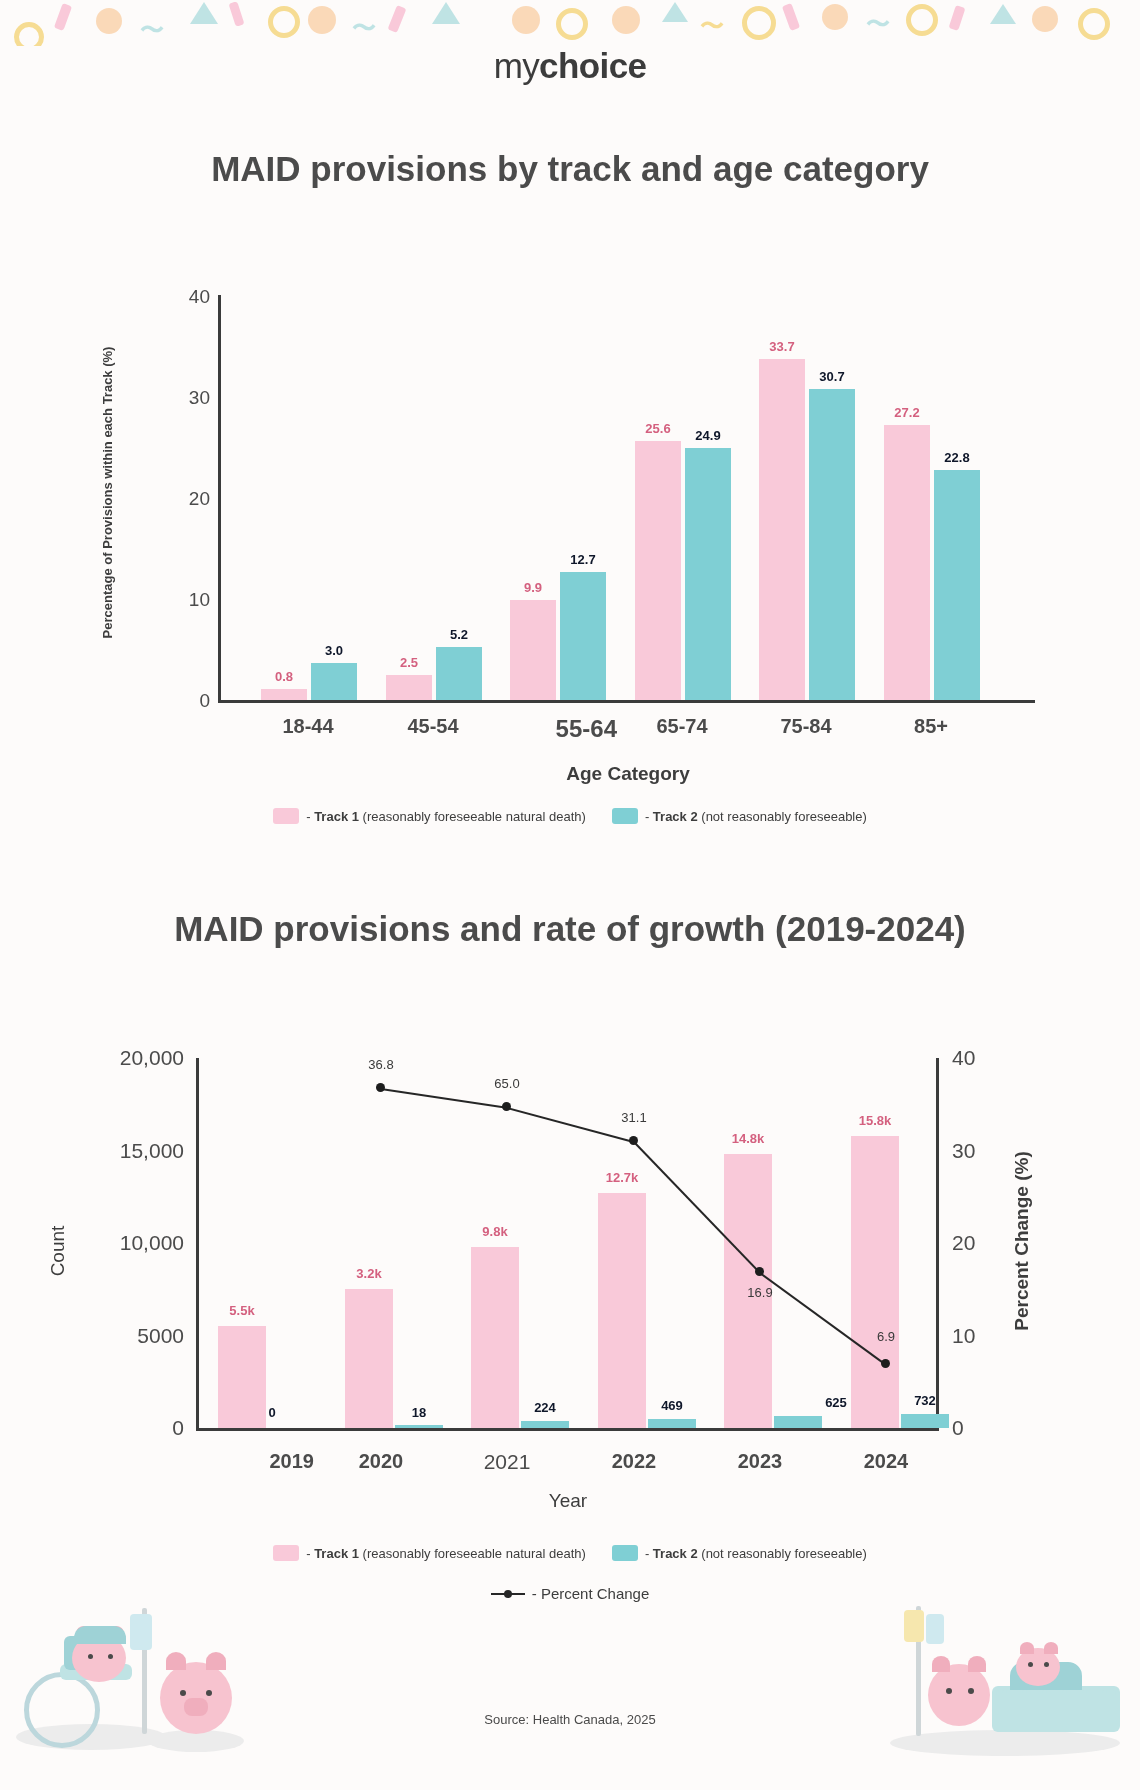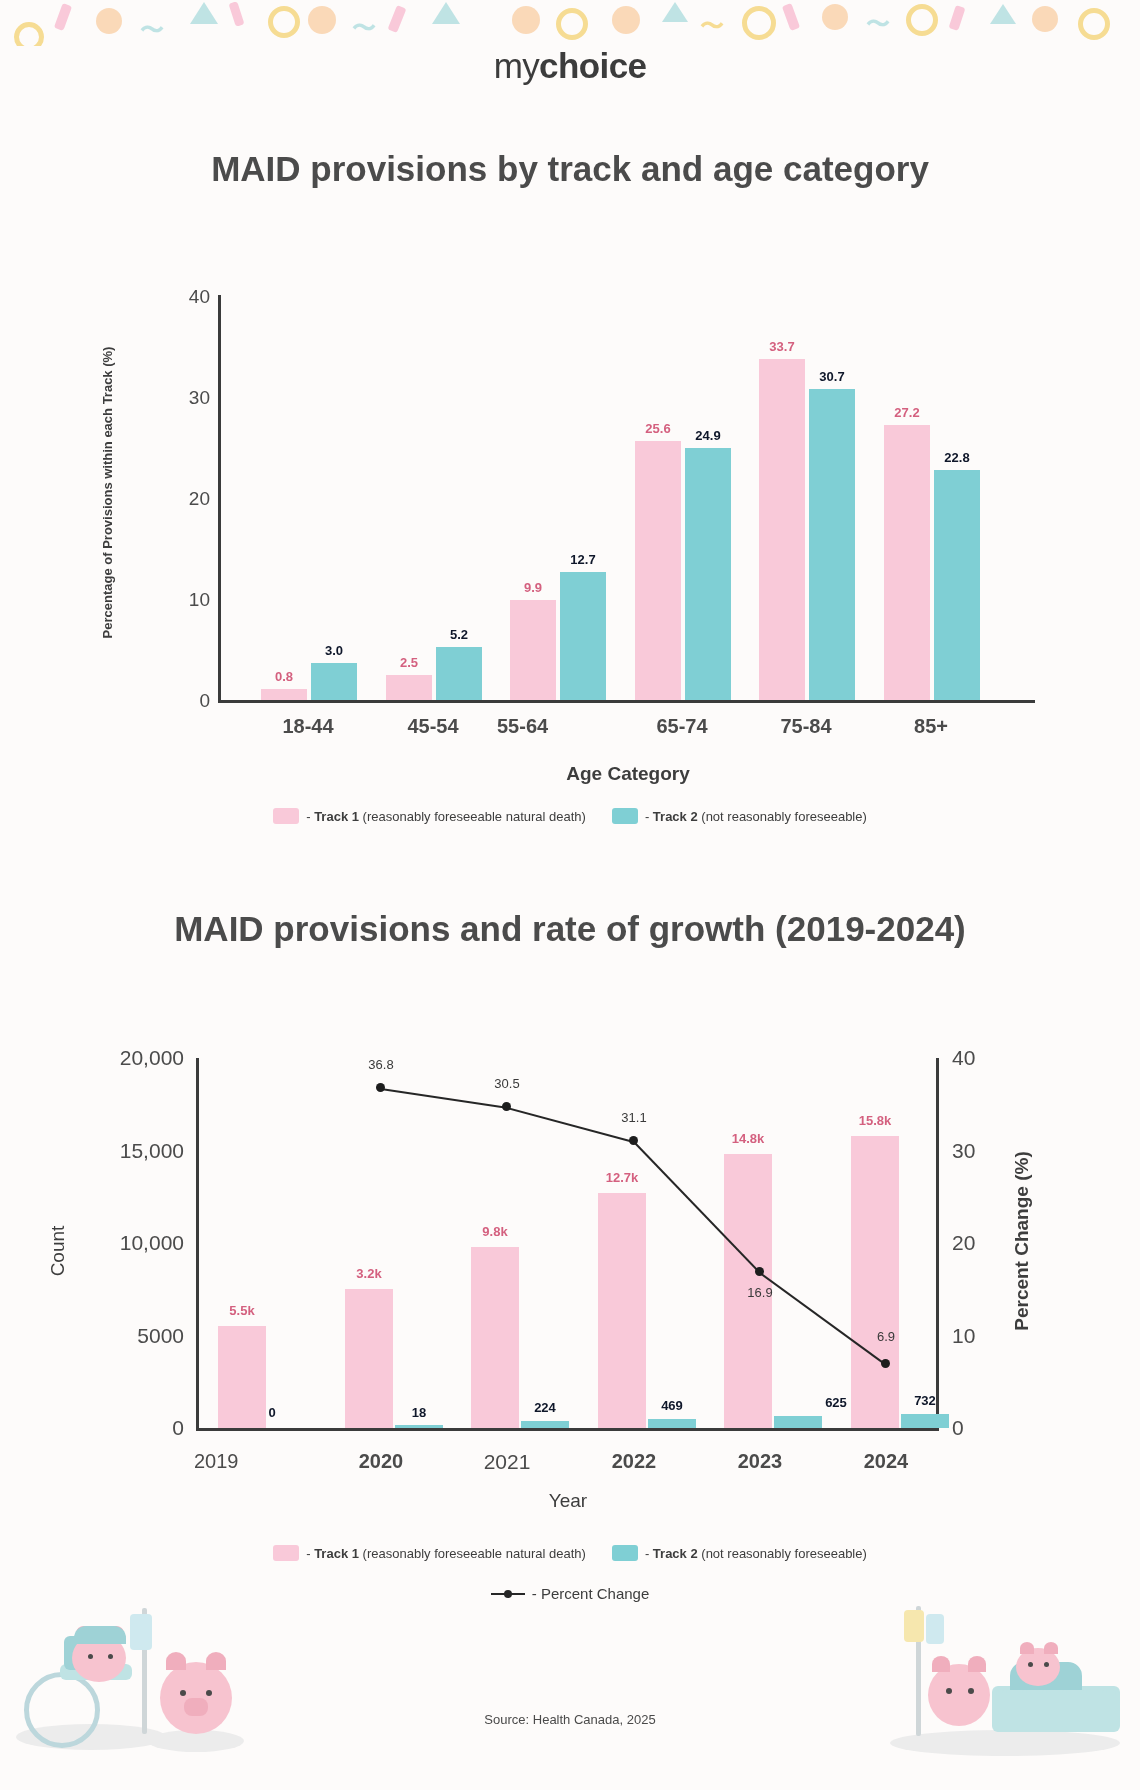--- a/index.html
+++ b/index.html
@@ -142,21 +142,21 @@
   <div class="bar-label lbl-t1" style="left:759px;top:339px;width:46px;">33.7</div>
   <div class="bar-label lbl-t2" style="left:809px;top:369px;width:46px;">30.7</div>
 
   <div class="bar t1" style="left:884px;top:425px;width:46px;height:275px;"></div>
   <div class="bar t2" style="left:934px;top:470px;width:46px;height:230px;"></div>
   <div class="bar-label lbl-t1" style="left:884px;top:405px;width:46px;">27.2</div>
   <div class="bar-label lbl-t2" style="left:934px;top:450px;width:46px;">22.8</div>
 
   <div class="tick-label" style="left:248px;top:715px;width:120px;text-align:center;font-size:20px;font-weight:700;">18-44</div>
   <div class="tick-label" style="left:373px;top:715px;width:120px;text-align:center;font-size:20px;font-weight:700;">45-54</div>
-  <div class="tick-label" style="left:497px;top:715px;width:120px;text-align:left;font-size:20px;font-weight:700;">55-64</div>
+  <div class="tick-label" style="left:497px;top:715px;width:120px;text-align:right;font-size:24px;font-weight:700;">55-64</div>
   <div class="tick-label" style="left:622px;top:715px;width:120px;text-align:center;font-size:20px;font-weight:700;">65-74</div>
   <div class="tick-label" style="left:746px;top:715px;width:120px;text-align:center;font-size:20px;font-weight:700;">75-84</div>
   <div class="tick-label" style="left:871px;top:715px;width:120px;text-align:center;font-size:20px;font-weight:700;">85+</div>
 
   <div class="legend-row" style="top:808px;">
     <div class="legend-item">
       <span class="swatch sw1"></span>
       <span>- <span class="legend-strong">Track 1</span> <span>(reasonably foreseeable natural death)</span></span>
     </div>
     <div class="legend-item">
@@ -224,26 +224,26 @@
   <div class="gline" style="left:634px;top:1141px;width:182.0px;transform:rotate(46.1deg);"></div>
   <div class="gline" style="left:760px;top:1272px;width:155.1px;transform:rotate(36.1deg);"></div>
 
   <div class="gdot" style="left:376px;top:1083px;"></div>
   <div class="gdot" style="left:502px;top:1102px;"></div>
   <div class="gdot" style="left:629px;top:1136px;"></div>
   <div class="gdot" style="left:755px;top:1267px;"></div>
   <div class="gdot" style="left:881px;top:1359px;"></div>
 
   <div class="pc-label" style="left:351px;top:1057px;width:60px;text-align:center;">36.8</div>
-  <div class="pc-label" style="left:477px;top:1076px;width:60px;text-align:center;">30.5</div>
+  <div class="pc-label" style="left:477px;top:1076px;width:60px;text-align:center;">65.0</div>
   <div class="pc-label" style="left:604px;top:1110px;width:60px;text-align:center;">31.1</div>
   <div class="pc-label" style="left:730px;top:1285px;width:60px;text-align:center;">16.9</div>
   <div class="pc-label" style="left:856px;top:1329px;width:60px;text-align:center;">6.9</div>
 
-  <div class="tick-label" style="left:194px;top:1450px;width:120px;text-align:left;font-size:20px;font-weight:400;">2019</div>
+  <div class="tick-label" style="left:194px;top:1450px;width:120px;text-align:right;font-size:20px;font-weight:700;">2019</div>
   <div class="tick-label" style="left:321px;top:1450px;width:120px;text-align:center;font-size:20px;font-weight:700;">2020</div>
   <div class="tick-label" style="left:447px;top:1450px;width:120px;text-align:center;font-size:21px;font-weight:400;">2021</div>
   <div class="tick-label" style="left:574px;top:1450px;width:120px;text-align:center;font-size:20px;font-weight:700;">2022</div>
   <div class="tick-label" style="left:700px;top:1450px;width:120px;text-align:center;font-size:20px;font-weight:700;">2023</div>
   <div class="tick-label" style="left:826px;top:1450px;width:120px;text-align:center;font-size:20px;font-weight:700;">2024</div>
 
   <div class="legend-row" style="top:1545px;">
     <div class="legend-item">
       <span class="swatch sw1"></span>
       <span>- <span class="legend-strong">Track 1</span> <span>(reasonably foreseeable natural death)</span></span>

